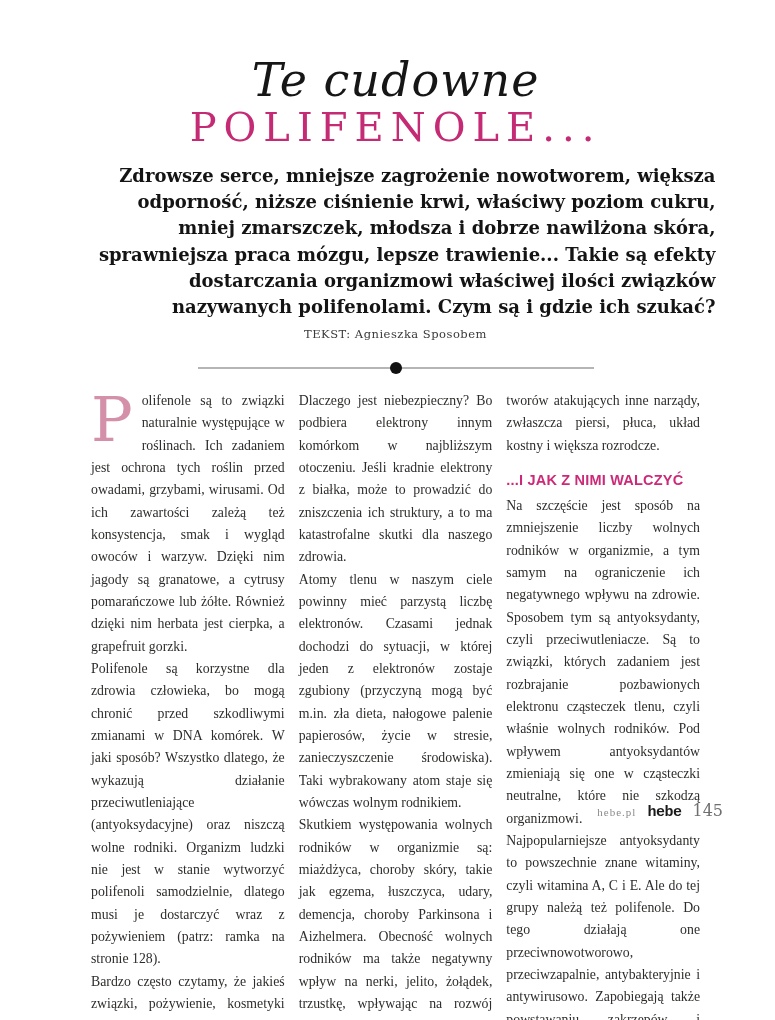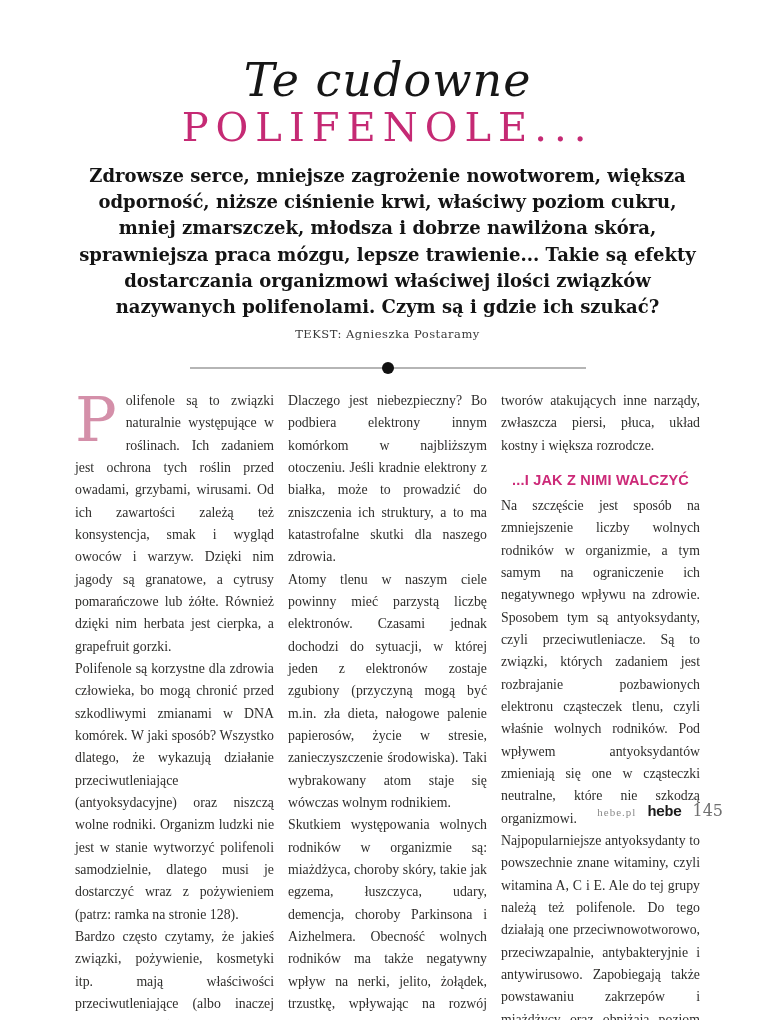--- a/index.html
+++ b/index.html
@@ -4,21 +4,21 @@
 <style>
   * { margin: 0; padding: 0; box-sizing: border-box; }
   html, body { background: #ffffff; }
   body {
     width: 775px; height: 1020px;
     position: relative;
     font-family: "Liberation Serif", serif;
     color: #2e2d2b;
     overflow: hidden;
   }
-  .page { width: 775px; height: 857px; position: relative; background: #fff; }
+  .page { width: 775px; height: 857px; position: relative; background: #fff; padding-left: 16px; }
 
   
   .masthead { padding-top: 56px; text-align: center; }
   .title-script {
     font-family: "DejaVu Serif", serif;
     font-style: italic;
     font-size: 46px;
     line-height: 1.05;
     color: #161616;
     letter-spacing: 1px;
@@ -33,21 +33,21 @@
     font-weight: 400;
   }
   .lead {
     width: 640px;
     margin: 16px auto 0;
     font-family: "DejaVu Serif", serif;
     font-weight: bold;
     font-size: 18px;
     line-height: 1.45;
     color: #141414;
-    text-align: center;
+    text-align: right;
   }
   .byline {
     margin-top: 7px;
     text-align: center;
     font-family: "DejaVu Serif", serif;
     font-size: 11.5px;
     color: #3a3a3a;
     letter-spacing: 0.5px;
   }
 
@@ -90,21 +90,20 @@
     line-height: 50px;
     padding: 5px 9px 0 0;
     color: #d48fa9;
   }
   .col-header {
     font-family: "Liberation Sans", sans-serif;
     font-weight: bold;
     font-size: 14.5px;
     letter-spacing: 0.2px;
     color: #cc2a78;
-    text-align: center;
     margin: 15px 0 7px;
   }
   .col-header.first { margin-top: 17px; }
 
   
   .footer {
     position: absolute;
     right: 52px; bottom: 36px;
     display: flex;
     align-items: baseline;
@@ -131,21 +130,21 @@
 </style>
 </head>
 <body>
 
 <div class="page">
 
   <div class="masthead">
     <div class="title-script">Te cudowne</div>
     <div class="title-main">POLIFENOLE...</div>
     <div class="lead">Zdrowsze serce, mniejsze zagrożenie nowotworem, większa odporność, niższe ciśnienie krwi, właściwy poziom cukru, mniej zmarszczek, młodsza i dobrze nawilżona skóra, sprawniejsza praca mózgu, lepsze trawienie... Takie są efekty dostarczania organizmowi właściwej ilości związków nazywanych polifenolami. Czym są i gdzie ich szukać?</div>
-    <div class="byline">TEKST: Agnieszka Postaramy</div>
+    <div class="byline">TEKST: Agnieszka Sposobem</div>
   </div>
 
   <div class="divider">
     <span class="dot"></span>
   </div>
 
   <div class="columns">
 
     <div class="col">
       <p><span class="dropcap">P</span><span>olifenole są to związki naturalnie występujące w roślinach. Ich zadaniem jest ochrona tych roślin przed owadami, grzybami, wirusami. Od ich zawartości zależą też konsystencja, smak i wygląd owoców i warzyw. Dzięki nim jagody są granatowe, a cytrusy pomarańczowe lub żółte. Również dzięki nim herbata jest cierpka, a grapefruit gorzki.</span></p>

